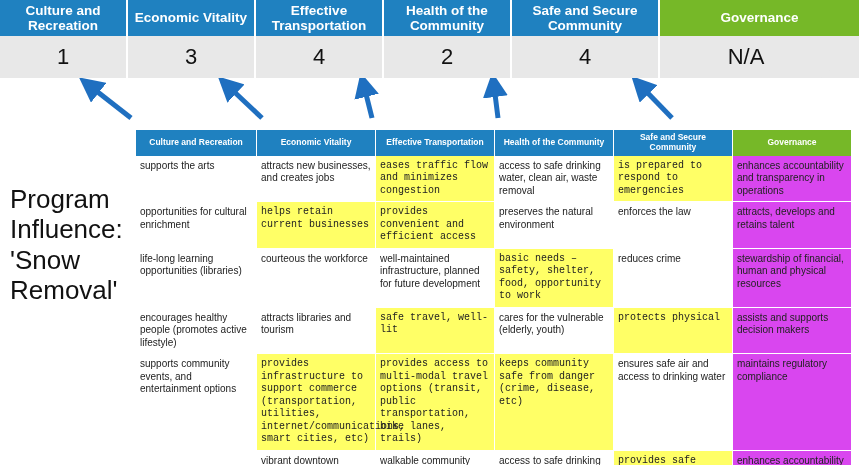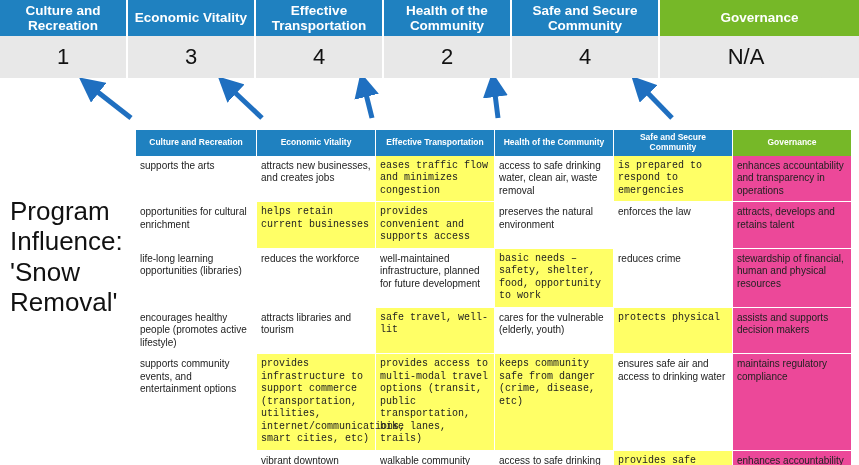--- a/index.html
+++ b/index.html
@@ -65,21 +65,21 @@
     position: absolute;
     left: 0; top: 78px;
     width: 859px;
     height: 54px;
   }
 
   
   #caption {
     position: absolute;
     left: 10px;
-    top: 196px;
+    top: 184px;
     width: 125px;
     font-size: 26px;
     line-height: 1.17;
     color: #111111;
     text-align: left;
   }
 
   
   #matrix {
     position: absolute;
@@ -107,21 +107,21 @@
     color: #222222;
     vertical-align: top;
     padding: 4px 4px;
     line-height: 1.25;
     border-right: 1.5px solid #ffffff;
     border-bottom: 1.5px solid #ffffff;
     background: #ffffff;
   }
   #matrix td:last-child { border-right: none; }
   #matrix td.hl { background: #ffff66; font-family: Liberation Mono, monospace; }
-  #matrix td.gray { background: #ec4899; margin-top: 36px; }
+  #matrix td.gray { background: #d946ef; margin-top: 36px; }
   #matrix td.blank { background: #ffffff; }
 
   .col1 { width: 112px; }
   .col2 { width: 110px; }
   .col3 { width: 110px; }
   .col4 { width: 110px; }
   .col5 { width: 110px; }
   .col6 { width: 110px; }
 </style>
 </head>
@@ -180,28 +180,28 @@
         <td class="col1">supports the arts</td>
         <td class="col2">attracts new businesses, and creates jobs</td>
         <td class="col3 hl">eases traffic flow and minimizes congestion</td>
         <td class="col4">access to safe drinking water, clean air, waste removal</td>
         <td class="col5 hl">is prepared to respond to emergencies</td>
         <td class="col6 gray">enhances accountability and transparency in operations</td>
       </tr>
       <tr>
         <td class="col1">opportunities for cultural enrichment</td>
         <td class="col2 hl">helps retain current businesses</td>
-        <td class="col3 hl">provides convenient and supports access</td>
+        <td class="col3 hl">provides convenient and efficient access</td>
         <td class="col4">preserves the natural environment</td>
         <td class="col5">enforces the law</td>
         <td class="col6 gray">attracts, develops and retains talent</td>
       </tr>
       <tr>
         <td class="col1">life-long learning opportunities (libraries)</td>
-        <td class="col2">reduces the workforce</td>
+        <td class="col2">courteous the workforce</td>
         <td class="col3">well-maintained infrastructure, planned for future development</td>
         <td class="col4 hl">basic needs – safety, shelter, food, opportunity to work</td>
         <td class="col5">reduces crime</td>
         <td class="col6 gray">stewardship of financial, human and physical resources</td>
       </tr>
       <tr>
         <td class="col1">encourages healthy people (promotes active lifestyle)</td>
         <td class="col2">attracts libraries and tourism</td>
         <td class="col3 hl">safe travel, well-lit</td>
         <td class="col4">cares for the vulnerable (elderly, youth)</td>

